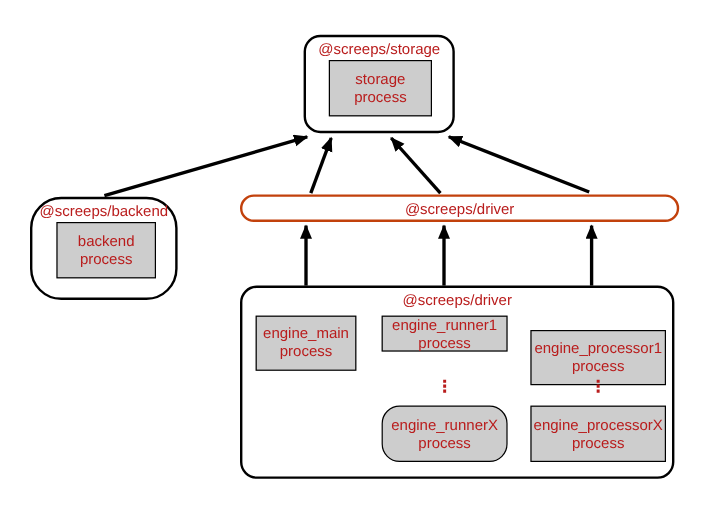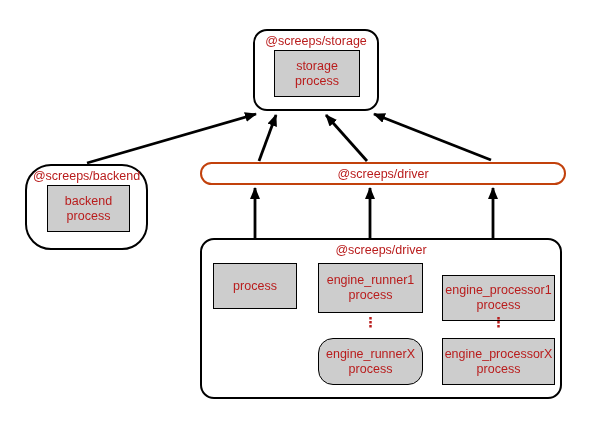--- a/index.html
+++ b/index.html
@@ -107,24 +107,25 @@
   </div>
 
   <div class="pill" style="left:200px; top:162px; width:366px; height:23px;">
     <span class="pill-label">@screeps/driver</span>
   </div>
 
   <div class="group" style="left:200px; top:238px; width:362px; height:161px;">
     <div class="group-label">@screeps/driver</div>
 
     <div class="process" style="left:11px; top:23px; width:84px; height:46px;">
+      <span>engine_main</span>
       <span>process</span>
     </div>
 
-    <div class="process" style="left:116px; top:23px; width:105px; height:50px;">
+    <div class="process" style="left:116px; top:23px; width:105px; height:30px;justify-content:space-between;">
       <span>engine_runner1</span>
       <span>process</span>
     </div>
 
     <div class="process" style="left:240px; top:35px; width:113px; height:46px;">
       <span>engine_processor1</span>
       <span>process</span>
     </div>
 
     <div class="vdots" style="left:116px; top:72px; width:105px;">⋮</div>

